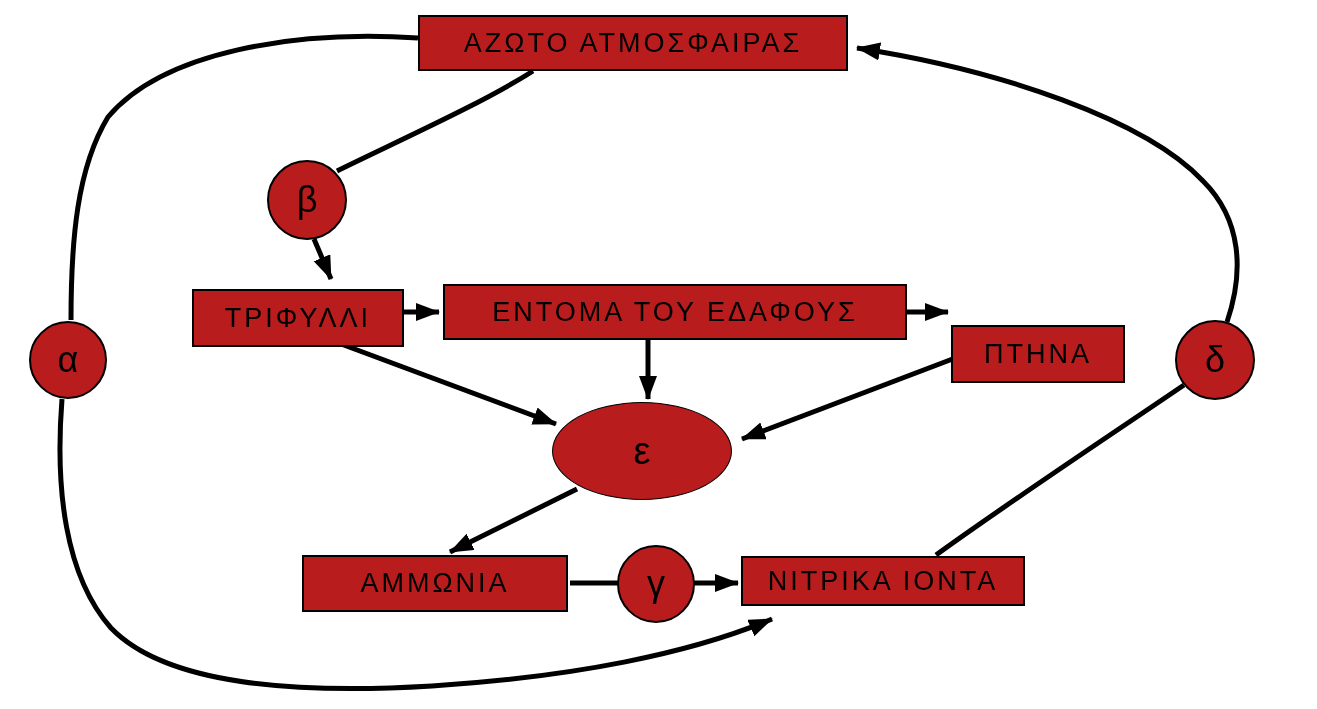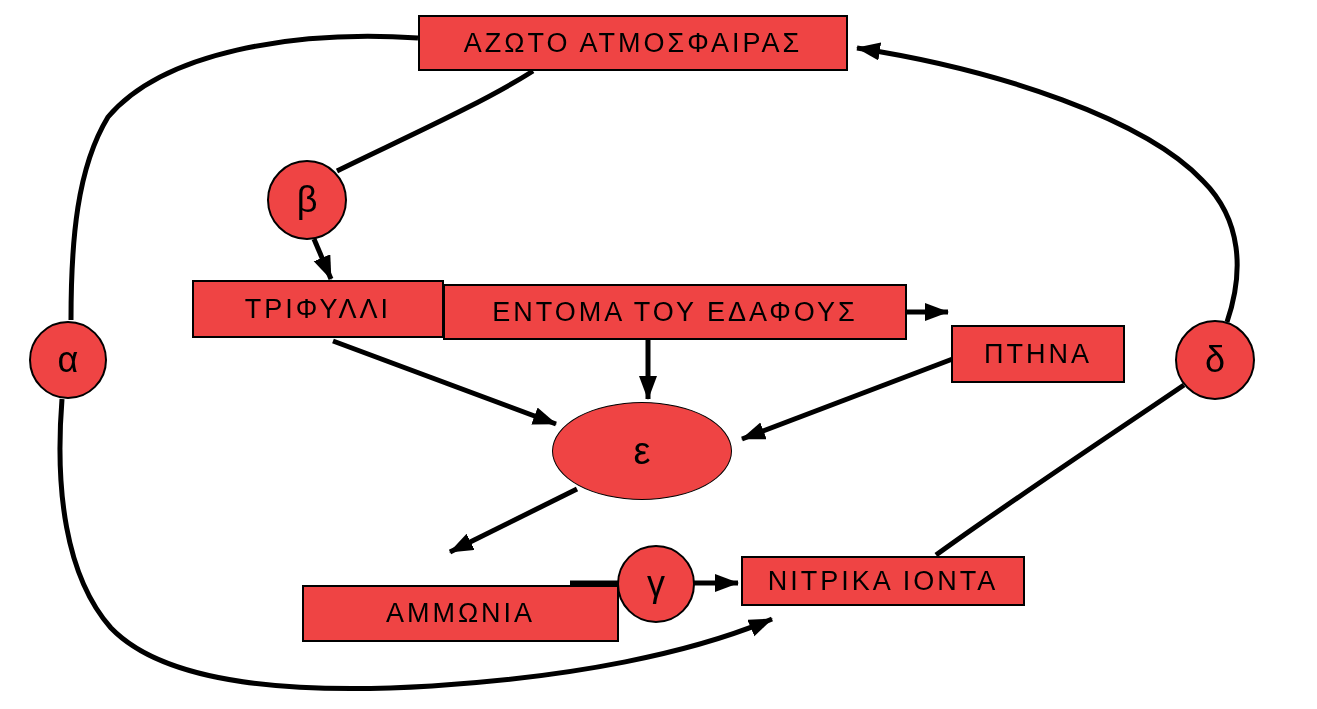--- a/index.html
+++ b/index.html
@@ -18,21 +18,21 @@
   .edges-layer {
     position: absolute;
     left: 0; top: 0;
     width: 1317px;
     height: 709px;
     z-index: 1;
   }
   .node {
     position: absolute;
     box-sizing: border-box;
-    background: #ef4444;
+    background: #b91c1c;
     border: 2.5px solid #000000;
     display: flex;
     align-items: center;
     justify-content: center;
     color: #000000;
     z-index: 2;
     text-align: right;
   }
   .box {
     font-size: 27px;
@@ -44,24 +44,24 @@
     border-width: 2px;
     font-size: 36px;
   }
   .ellipse {
     border-radius: 50%;
     border-width: 1.6px;
     font-size: 38px;
   }
   
   .n-azoto    { left: 418px; top: 15px;  width: 430px; height: 56px; }
-  .n-trifylli { left: 192px; top: 280px; width: 252px; height: 58px; }
+  .n-trifylli { left: 192px; top: 289px; width: 212px; height: 58px; }
   .n-entoma   { left: 443px; top: 284px; width: 464px; height: 56px; }
   .n-ptina    { left: 951px; top: 283px; width: 174px; height: 58px; margin-top: 42px; }
-  .n-ammonia  { left: 302px; top: 555px; width: 317px; height: 57px; margin-top: 30px; }
+  .n-ammonia  { left: 302px; top: 555px; width: 266px; height: 57px; }
   .n-nitrika  { left: 741px; top: 556px; width: 284px; height: 50px; }
   .n-alpha    { left: 29px;   top: 321px; width: 78px; height: 78px; }
   .n-beta     { left: 267px;  top: 160px; width: 80px; height: 80px; }
   .n-gamma    { left: 617px;  top: 545px; width: 78px; height: 78px; }
   .n-delta    { left: 1175px; top: 320px; width: 80px; height: 80px; }
   .n-epsilon  { left: 552px;  top: 402px; width: 180px; height: 98px; }
 </style>
 </head>
 <body>
 

